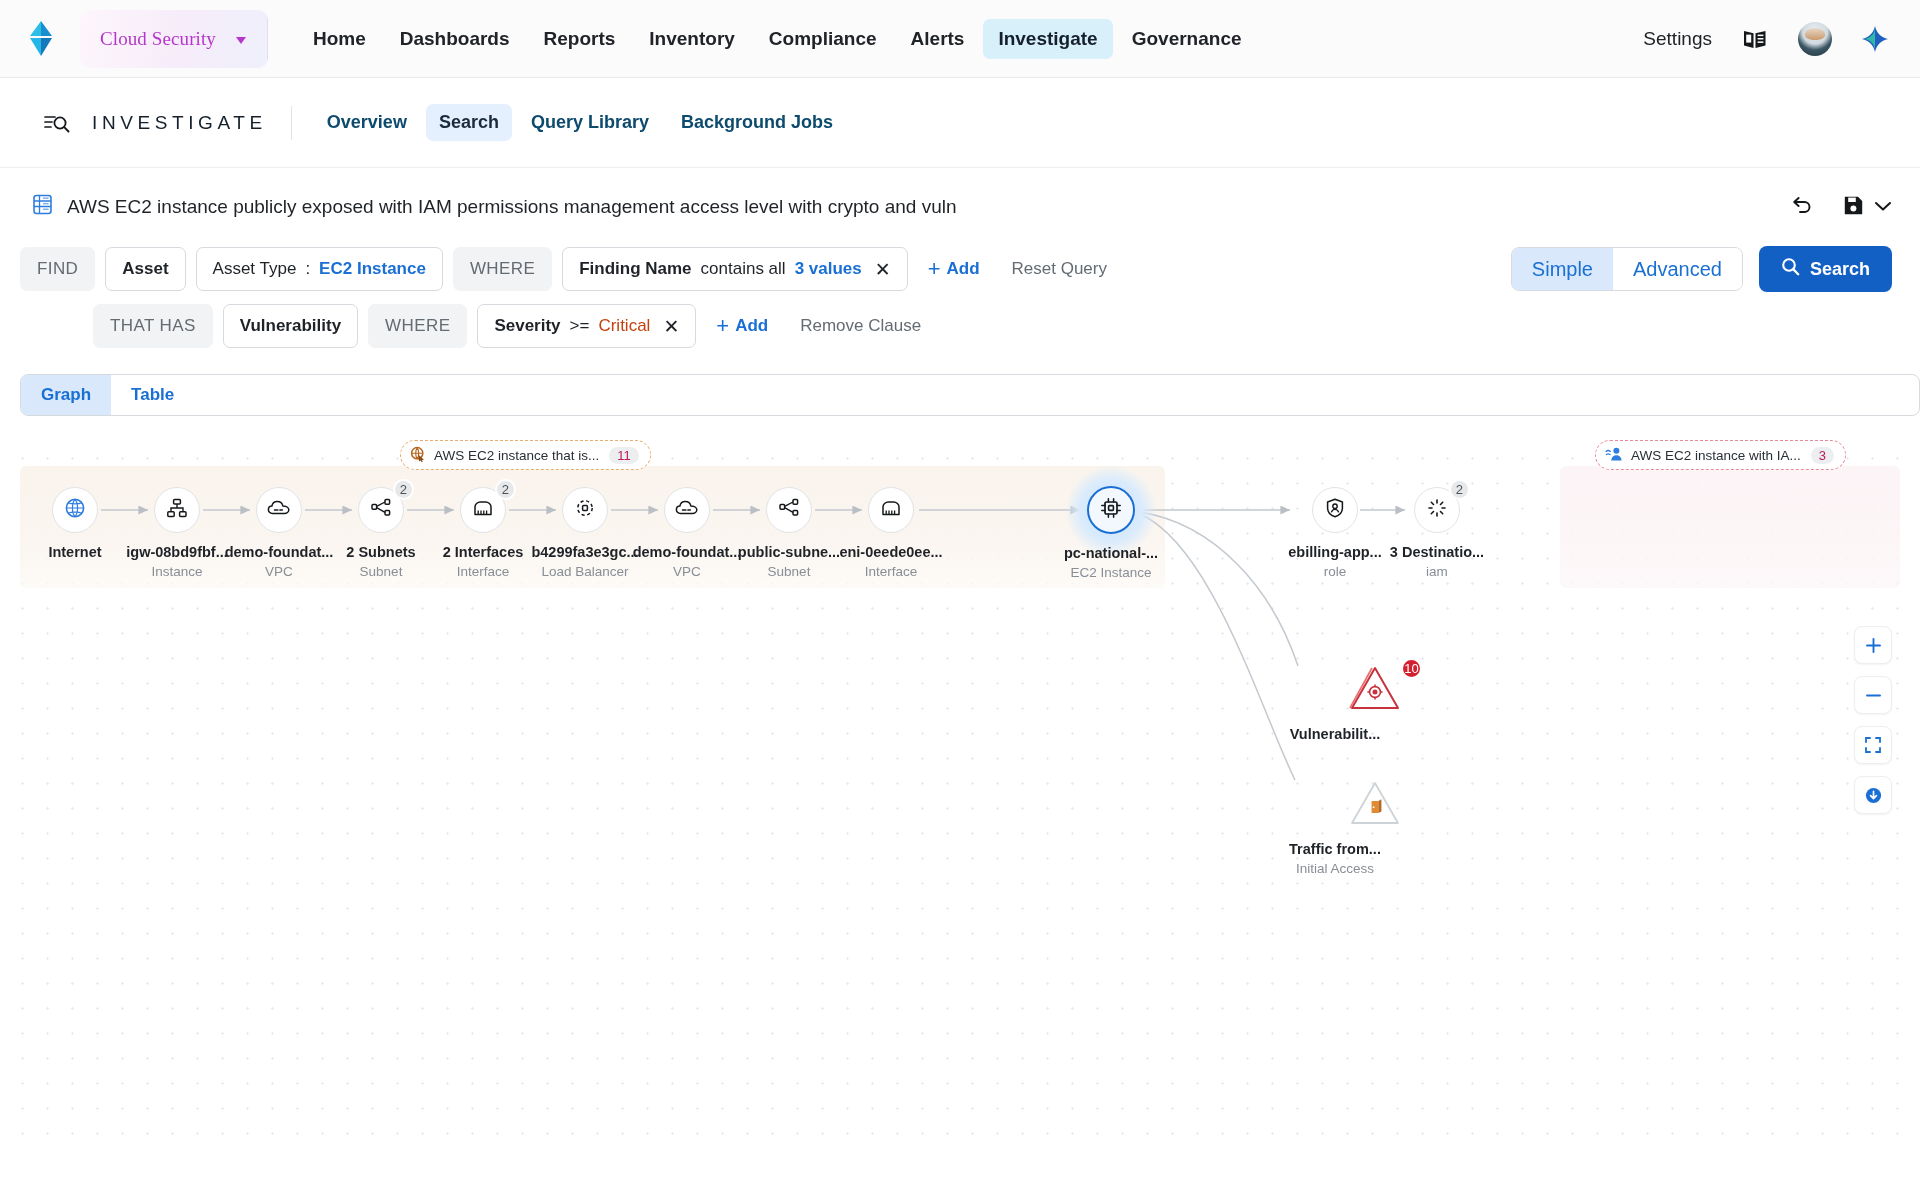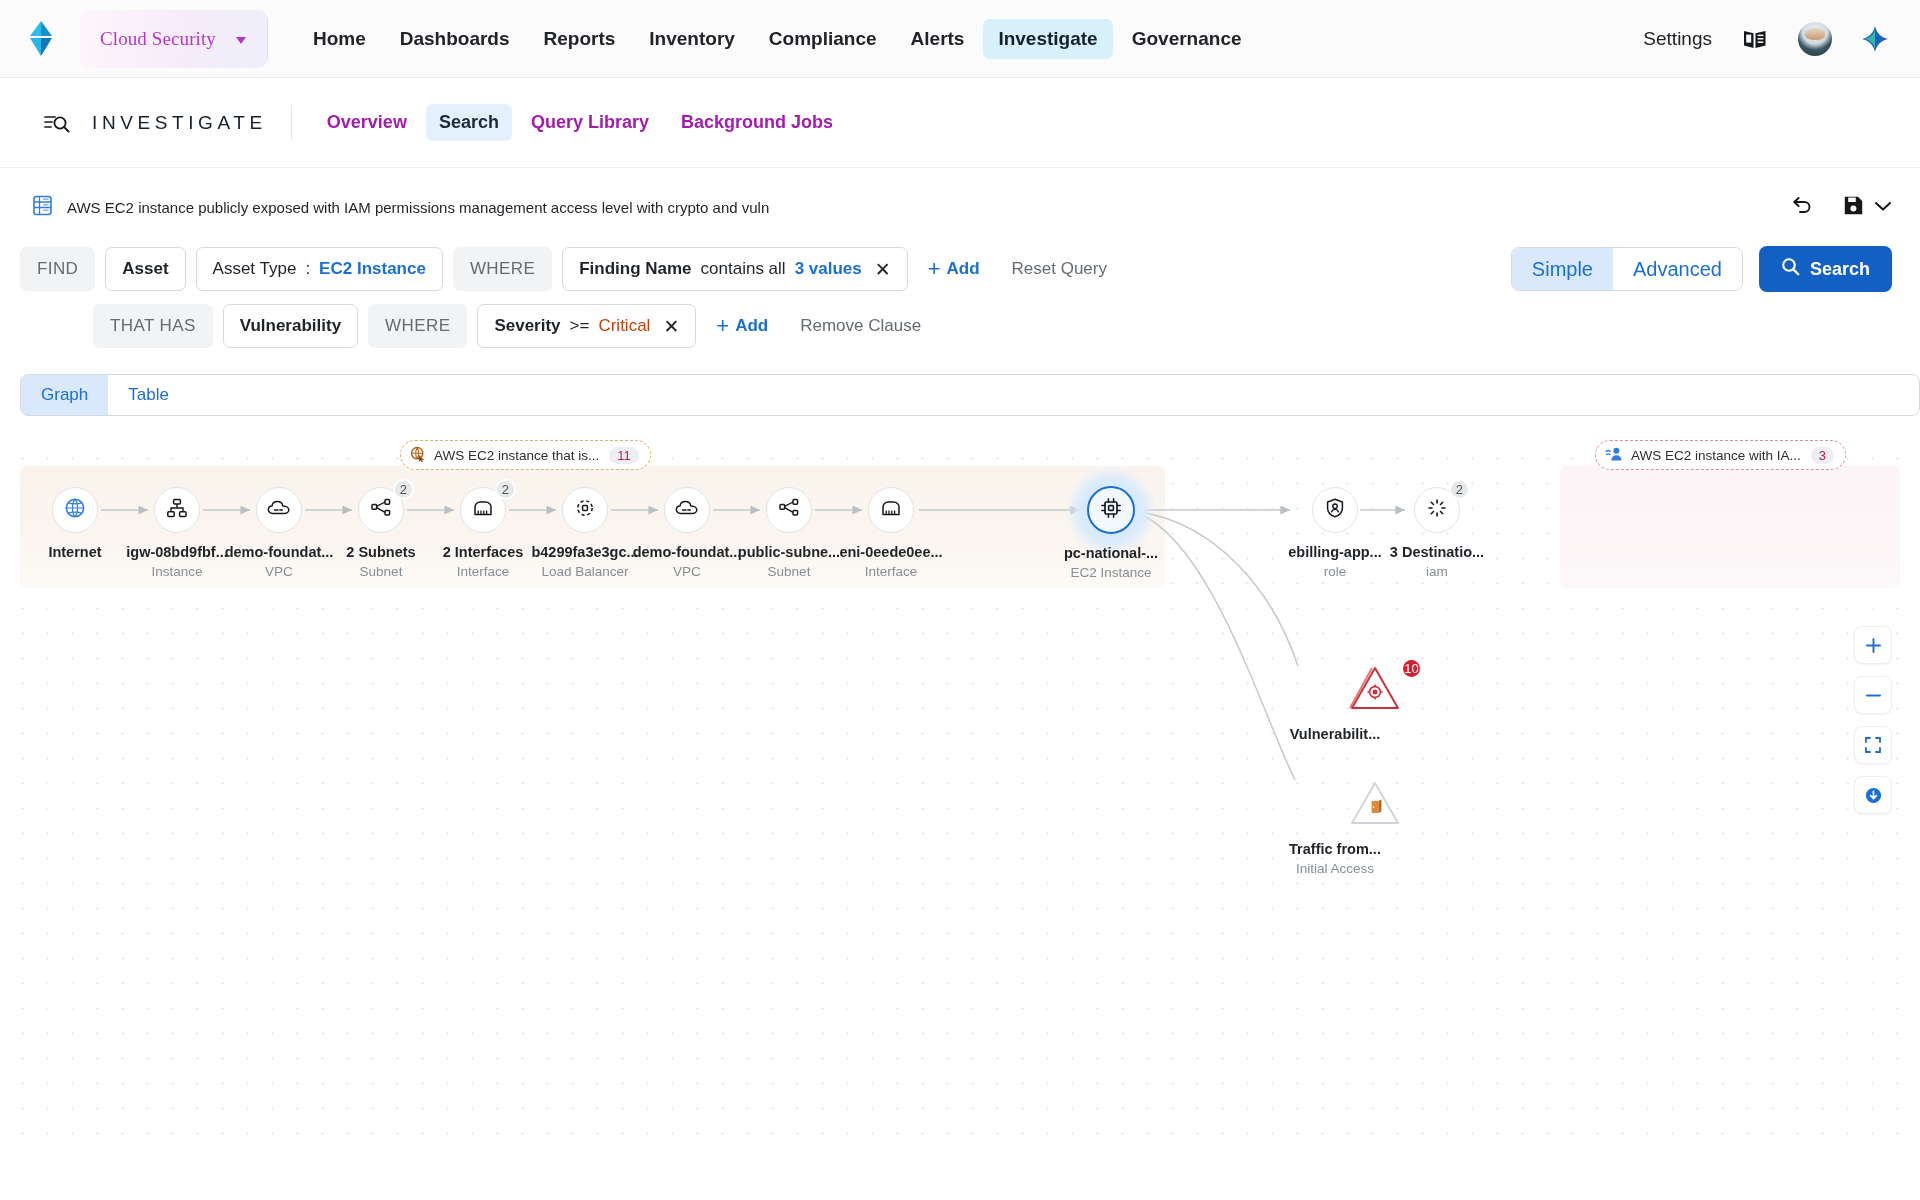--- a/index.html
+++ b/index.html
@@ -82,33 +82,33 @@
     background: #fff;
   }
   .sub-ico { margin-right: 22px; display: flex; align-items: center; }
   .module-title {
     font-size: 19px; letter-spacing: 4.6px; font-weight: 400; color: #15202b;
     padding-right: 24px; margin-right: 22px;
     border-right: 1px solid #e2e5e8; line-height: 34px;
   }
   .subnav { display: flex; align-items: center; gap: 6px; }
   .subnav a {
-    font-size: 18px; color: #a21caf; text-decoration: none; font-weight: 700;
+    font-size: 18px; color: #0c4a6e; text-decoration: none; font-weight: 700;
     padding: 8px 13px; border-radius: 7px; white-space: nowrap;
   }
   .subnav a.active { background: #e4f0fe; color: #1c2b3a; }
 
   
   .qtitle-row {
     height: 78px; display: flex; align-items: center;
     padding: 0 28px 0 32px;
   }
   .qtitle {
     display: flex; align-items: center; gap: 14px;
-    font-size: 15px; color: #1f2328;
+    font-size: 19px; color: #1f2328;
   }
   .qtitle-actions { margin-left: auto; display: flex; align-items: center; gap: 30px; }
   .save-group { display: flex; align-items: center; gap: 10px; }
 
   
   .qb { padding: 0 28px 0 20px; }
   .qb-row { display: flex; align-items: center; gap: 10px; margin-bottom: 12px; }
   .chip {
     height: 44px; padding: 0 16px;
     display: flex; align-items: center; gap: 9px;
@@ -151,21 +151,21 @@
   .searchbtn {
     height: 46px; padding: 0 22px; border: 0; border-radius: 8px;
     background: #1360c4; color: #fff; font-size: 18px; font-weight: 700;
     display: flex; align-items: center; gap: 10px; cursor: pointer;
     font-family: inherit;
   }
 
   
   .viewtabs { padding: 14px 0 0 20px; }
   .viewtabs .segmented { height: 42px; }
-  .viewtabs .segmented button { font-size: 17px; padding: 0 20px; }
+  .viewtabs .segmented button { font-size: 17px; padding: 0 20px; font-weight: bold; }
 
   
   .canvas {
     position: relative;
     margin-top: 22px;
     height: 700px;
     background-color: #fff;
     background-image: radial-gradient(#e9ebee 1.15px, transparent 1.15px);
     background-size: 25px 25px;
     background-position: 10px 8px;

